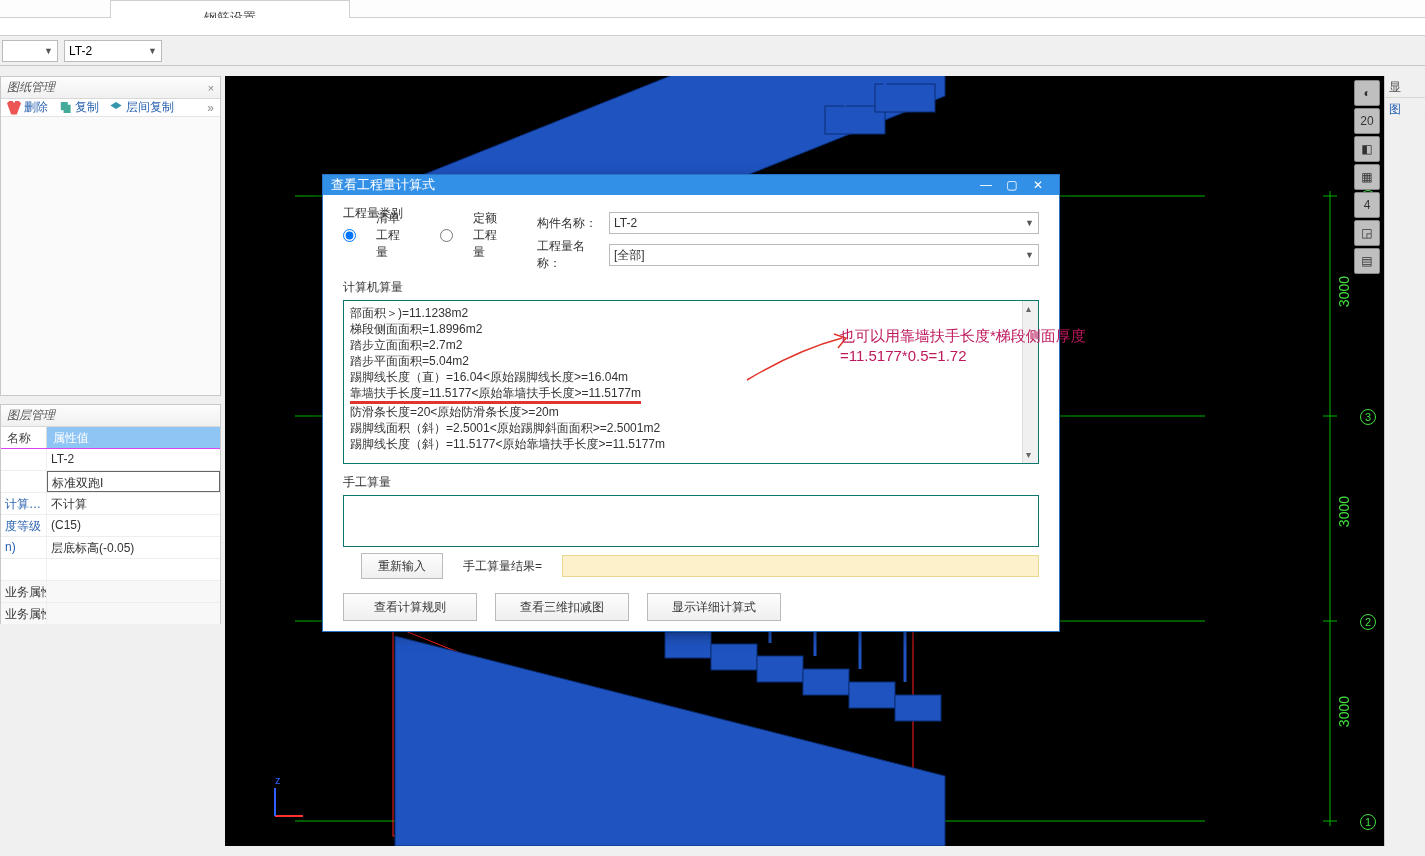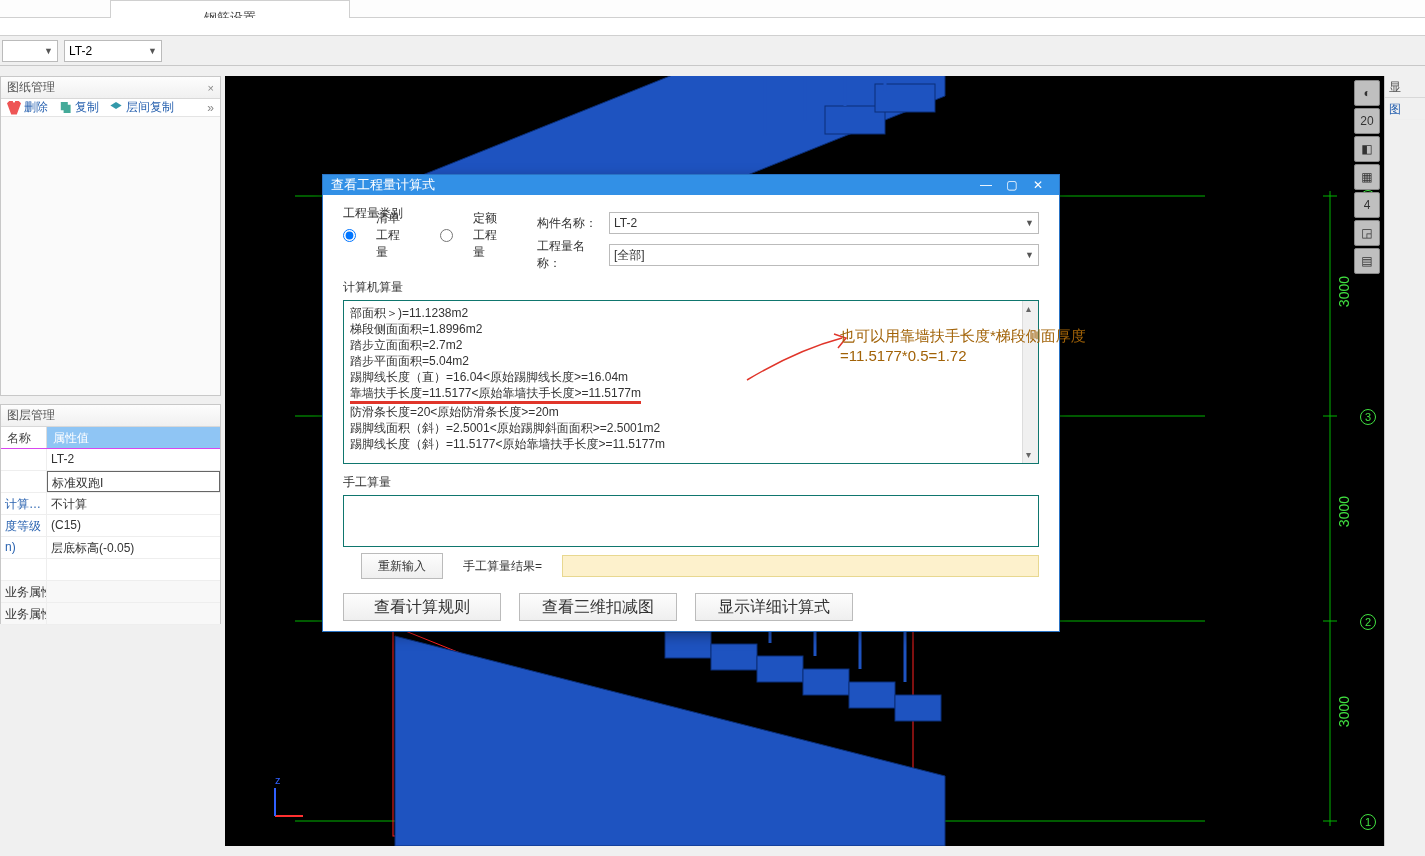--- a/index.html
+++ b/index.html
@@ -10,21 +10,21 @@
   .top-tab-strip .tab { position: absolute; top: 0; left: 110px; width: 240px; height: 36px; background: #fff; border: 1px solid #d0d0d0; border-bottom: none; font-size: 13px; color: #444; text-align: center; line-height: 34px; }
   .ribbon-fill { position: absolute; left: 0; top: 18px; right: 0; height: 18px; background: #fff; border-bottom: 1px solid #d0d0d0; }
 
   
   .combo-strip { position: absolute; left: 0; top: 36px; right: 0; height: 30px; background: #f0f0f0; border-bottom: 1px solid #c8c8c8; display: flex; align-items: center; padding-left: 2px; }
   .combo { height: 22px; background: #fff; border: 1px solid #bbb; font-size: 12px; padding: 2px 4px; display: flex; align-items: center; justify-content: space-between; }
   .combo .caret { font-size: 9px; color: #555; }
 
   
   .panel { position: absolute; background: #fafafa; border: 1px solid #c8c8c8; }
-  .panel .panel-title { height: 22px; background: linear-gradient(#fdfdfd,#f0f0f0); border-bottom: 1px solid #d8d8d8; font-size: 12px; color: #555; padding: 3px 6px; display: flex; align-items: center; justify-content: space-between; }
+  .panel .panel-title { height: 22px; background: linear-gradient(#fdfdfd,#f0f0f0); border-bottom: 1px solid #d8d8d8; font-size: 12px; color: #555; padding: 3px 6px; display: flex; align-items: center; justify-content: space-between; font-style: italic; }
   .panel-close { font-size: 11px; color: #888; cursor: pointer; }
 
   .drawings-panel { left: 0; top: 76px; width: 221px; height: 320px; }
   .drawings-toolbar { height: 18px; display: flex; align-items: center; gap: 10px; padding: 0 6px; font-size: 12px; color: #2a63b0; background: #fff; border-bottom: 1px solid #e4e4e4; }
   .drawings-toolbar .tbtn { display: flex; align-items: center; gap: 3px; cursor: pointer; }
   .drawings-toolbar .ico { width: 14px; height: 14px; }
   .ico-del { background: #e55; clip-path: polygon(20% 0,40% 0,45% 15%,55% 15%,60% 0,80% 0,100% 20%,70% 100%,30% 100%,0 20%); }
   .ico-cpy { background: #4a9; clip-path: polygon(20% 10%,70% 10%,70% 30%,90% 30%,90% 90%,40% 90%,40% 70%,20% 70%); }
   .ico-lyr { background: #39a; clip-path: polygon(50% 10%,90% 35%,50% 60%,10% 35%); }
   .drawings-toolbar .chev { font-size: 12px; color: #888; margin-left: auto; }
@@ -81,24 +81,24 @@
   .calc-box .scroll::before { content:"▴"; position:absolute; top:0; left:3px; font-size:10px; color:#666; }
   .calc-box .scroll::after  { content:"▾"; position:absolute; bottom:0; left:3px; font-size:10px; color:#666; }
   .redline { border-bottom: 3px solid #e0352a; display: inline-block; padding-bottom: 0px; }
 
   .button-row { display: flex; align-items: center; gap: 20px; margin-top: 6px; }
   .button-row .btn { height: 26px; padding: 0 16px; background: linear-gradient(#fdfdfd,#efefef); border: 1px solid #bbb; font-size: 12px; cursor: pointer; display: flex; align-items: center; margin-left: 18px; }
   .button-row .rl { font-size: 12px; }
   .manual-result { flex:1; height:22px; background:#fdf1cc; border:1px solid #e8d890; }
 
   .bottom-btns { display:flex; gap:18px; margin-top: 14px; }
-  .bottom-btns .btn { width: 158px; height: 28px; background: linear-gradient(#fdfdfd,#efefef); border: 1px solid #bbb; font-size: 16px; display:flex; align-items:center; justify-content:center; cursor:pointer; }
-
-  
-  .anno { position: absolute; color: #a16207; font-size: 15px; font-family: "KaiTi","STKaiti",serif; line-height: 20px; pointer-events: none; }
+  .bottom-btns .btn { width: 134px; height: 28px; background: linear-gradient(#fdfdfd,#efefef); border: 1px solid #bbb; font-size: 12px; display:flex; align-items:center; justify-content:center; cursor:pointer; }
+
+  
+  .anno { position: absolute; color: #be185d; font-size: 15px; font-family: "KaiTi","STKaiti",serif; line-height: 20px; pointer-events: none; }
   .anno-arrow { position:absolute; width:110px; height:60px; pointer-events:none; }
 </style>
 </head>
 <body>
 
 <div class="top-tab-strip">
   <div class="tab">钢筋设置</div>
 </div>
 <div class="ribbon-fill"></div>
 

